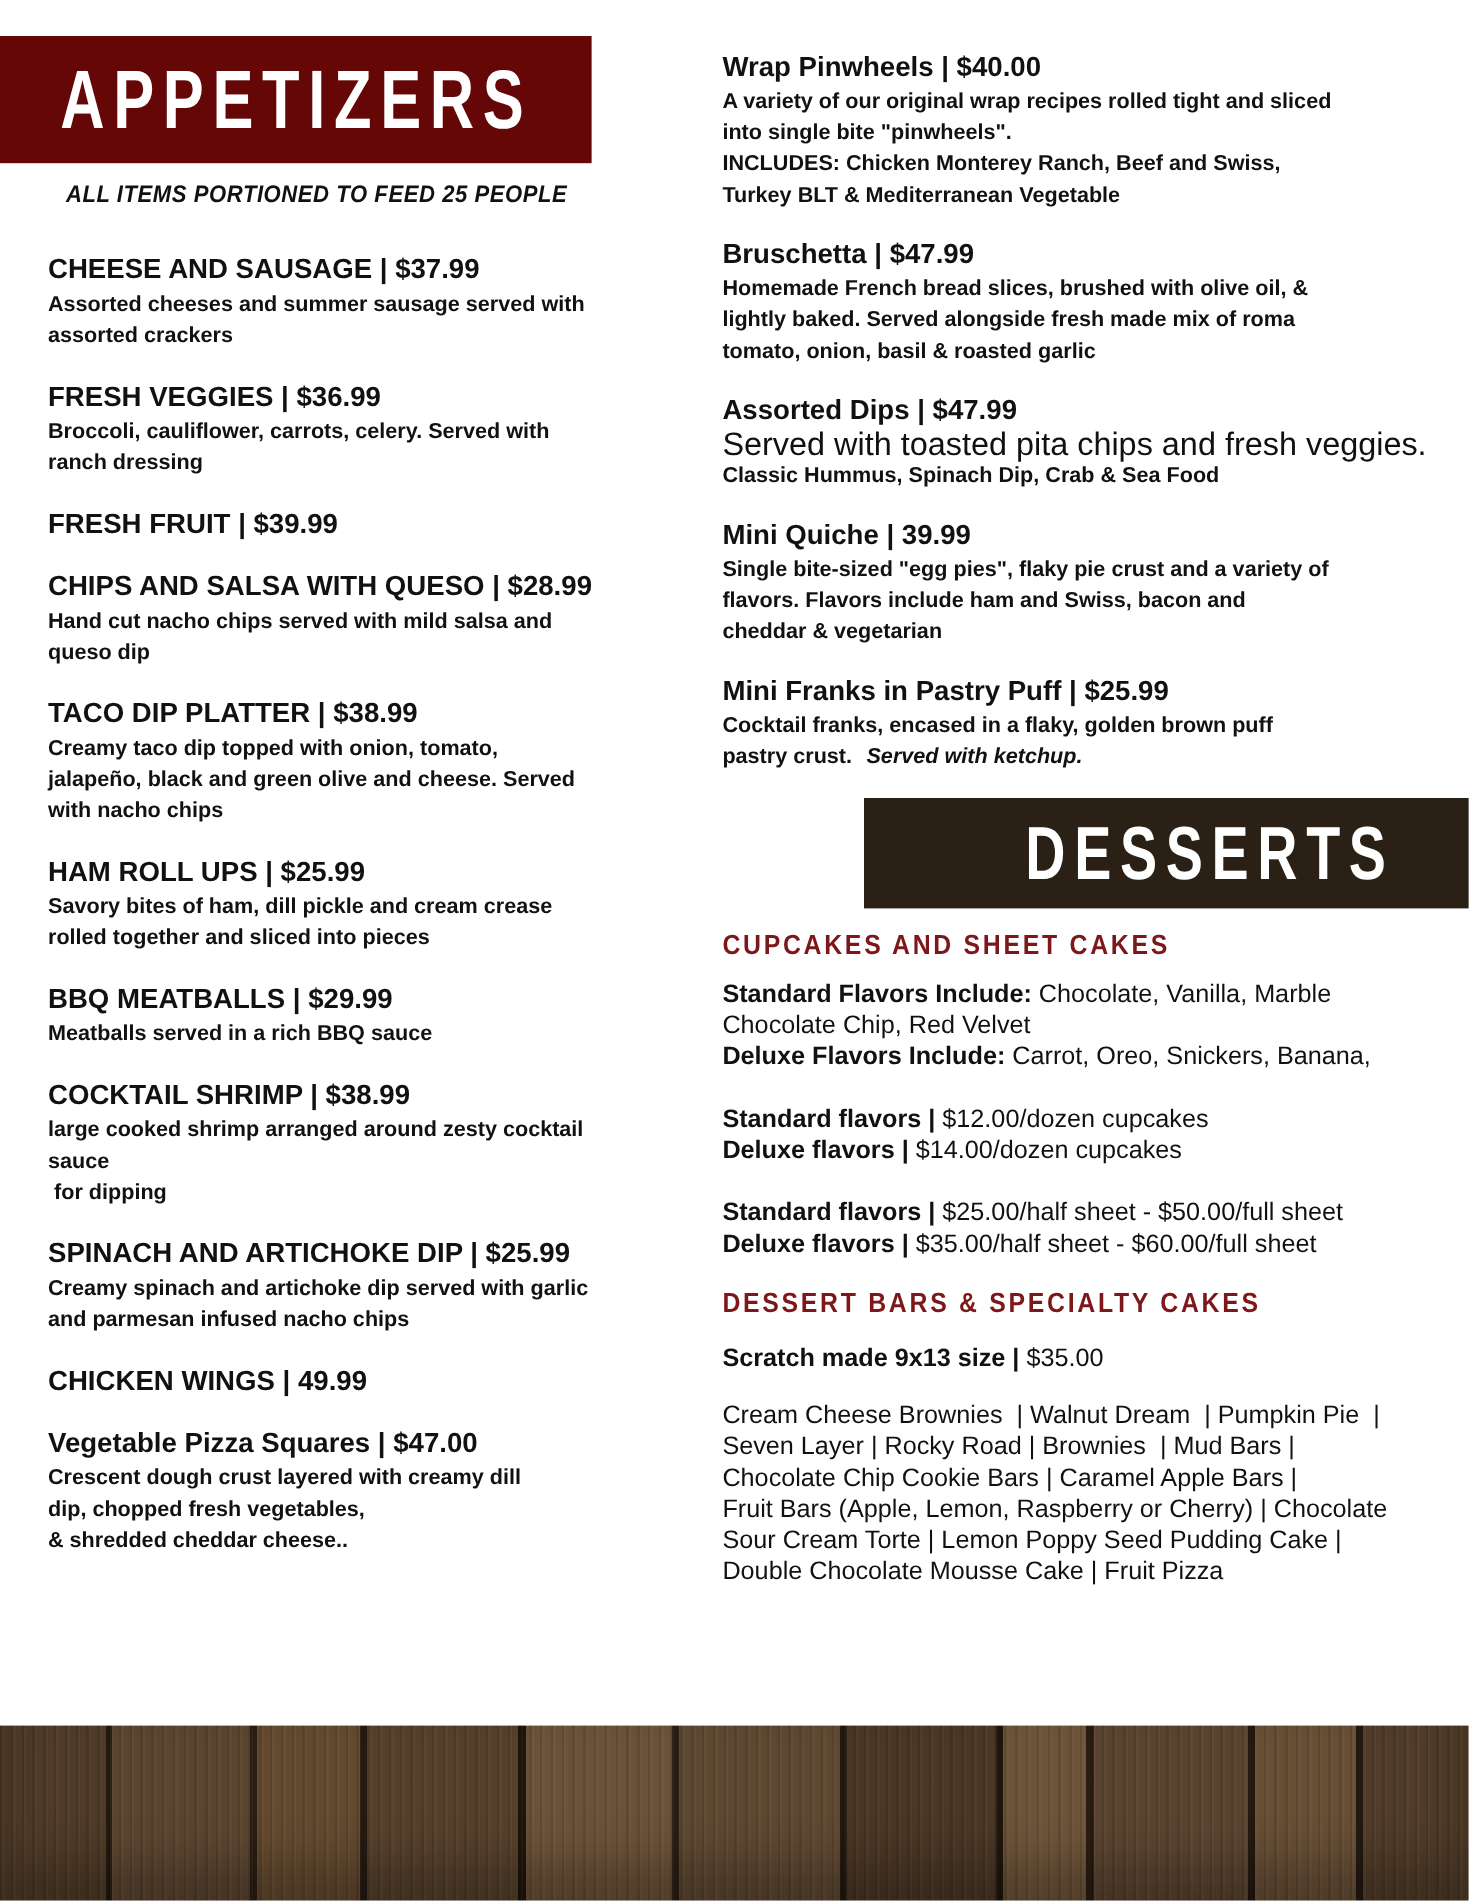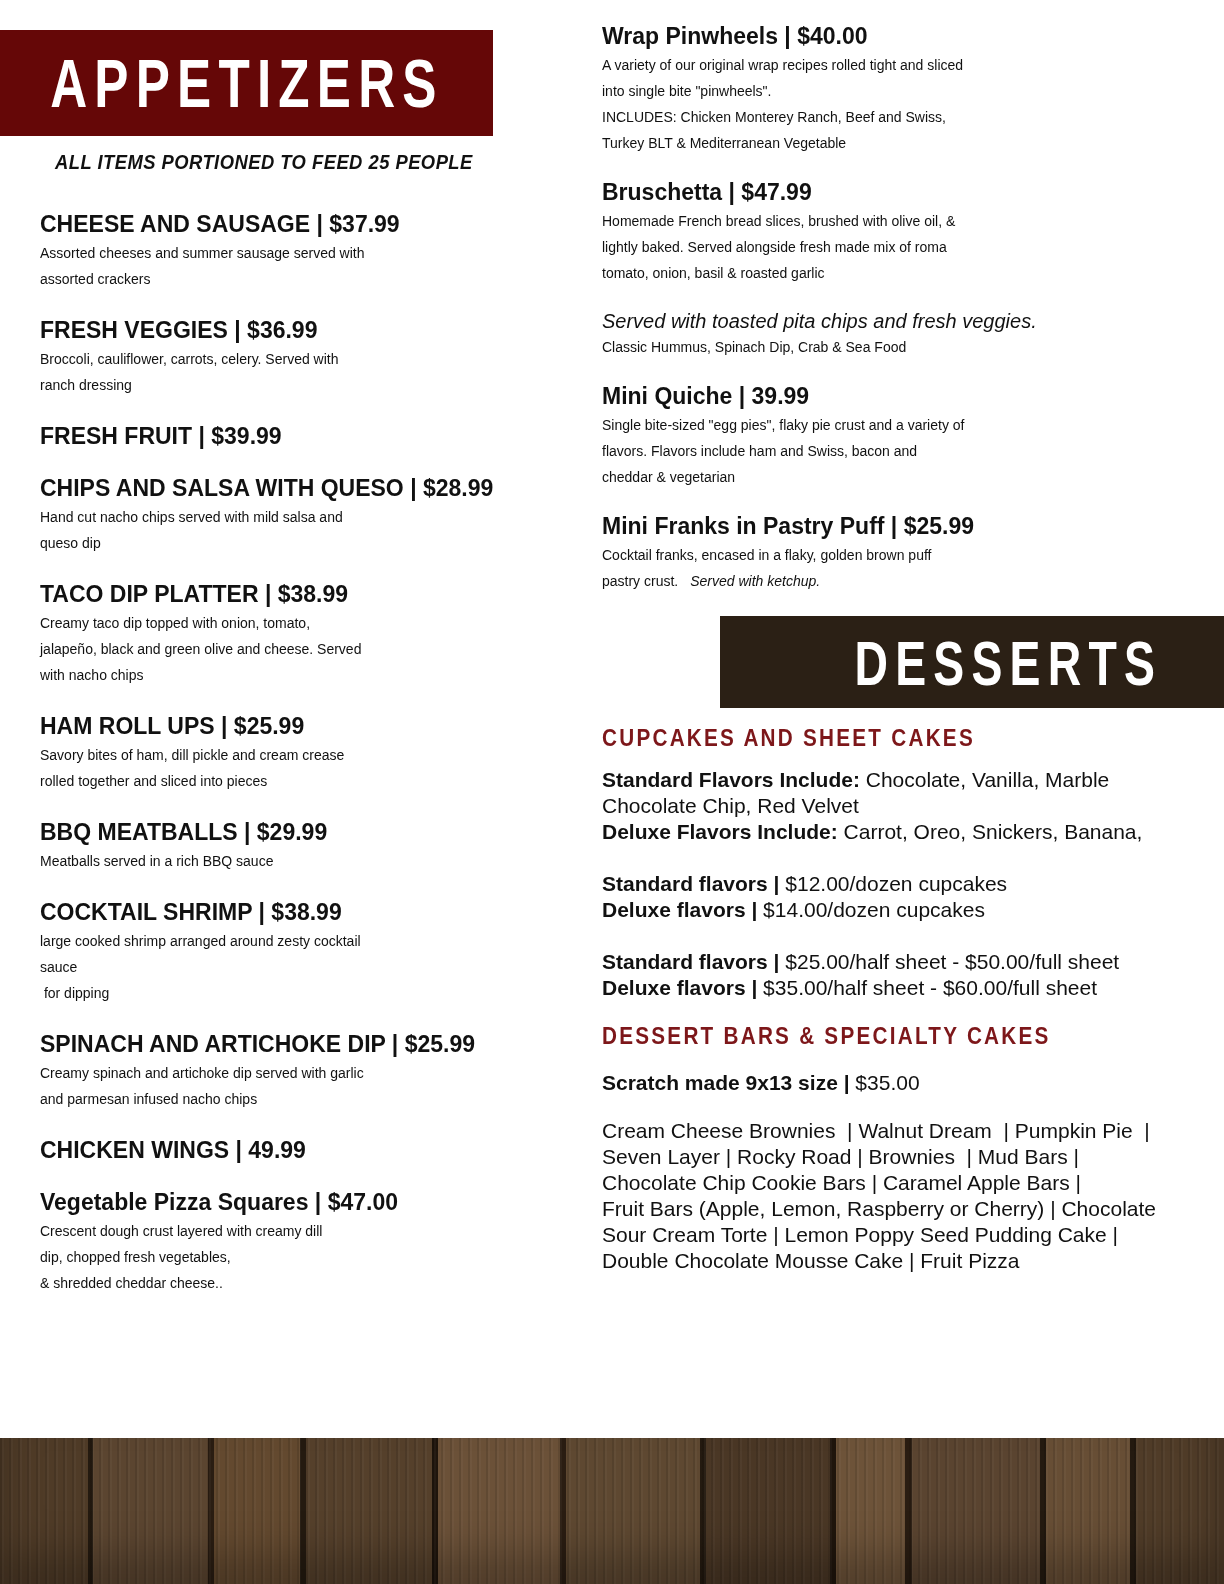--- a/index.html
+++ b/index.html
@@ -21,33 +21,33 @@
   }
   .banner-text{
     color:#fff; font-weight:700; letter-spacing:9px;
     display:inline-block; transform:scaleX(0.80) scaleY(1.08);
     white-space:nowrap;
   }
   .banner-app .banner-text{ font-size:64px; }
   .banner-desserts .banner-text{ font-size:58px; }
   
   .col-left{ position:absolute; left:0; top:30px; width:560px; }
-  .col-right{ position:absolute; left:602px; top:22px; width:600px; }
+  .col-right{ position:absolute; left:602px; top:41px; width:600px; }
   .tagline{
     margin:15px 0 0 55px; font-size:20px; font-weight:700; font-style:italic;
     letter-spacing:0.5px; display:inline-block; transform:scaleX(0.92);
     transform-origin:left center; white-space:nowrap;
   }
   .left-items{ margin:36px 0 0 40px; width:545px; }
   
   .menu-item{ margin-bottom:24px; }
   .col-right .menu-item{ margin-bottom:22px; }
   .item-title{ font-size:23px; font-weight:700; line-height:28px; margin-bottom:2px; }
-  .item-desc{ font-size:14px; line-height:26px; white-space:pre-wrap; }
-  .item-desc-italic{ font-size:20px; line-height:26px; font-style:italic; }
+  .item-desc{ font-size:18px; line-height:26px; white-space:pre-wrap;font-weight:bold; }
+  .item-desc-italic{ font-size:27px; line-height:26px; }
   .inline-italic{ font-style:italic; padding-left:12px; }
   
   .section-heading{
     color:var(--heading-red, #7d171a); font-weight:700; font-size:23px;
     letter-spacing:2.5px; display:inline-block; transform:scaleX(0.9);
     transform-origin:left center; white-space:nowrap; margin-top:17px;
   }
   .bars-heading{ margin-top:22px; }
   .para{ font-size:21px; line-height:26px; }
   .flavors{ margin-top:15px; }
@@ -152,20 +152,21 @@
 INCLUDES: Chicken Monterey Ranch, Beef and Swiss,
 Turkey BLT &amp; Mediterranean Vegetable</div>
     </div>
     <div class="menu-item">
       <div class="item-title">Bruschetta | $47.99</div>
       <div class="item-desc">Homemade French bread slices, brushed with olive oil, &amp;
 lightly baked. Served alongside fresh made mix of roma
 tomato, onion, basil &amp; roasted garlic</div>
     </div>
     <div class="menu-item">
+      <div class="item-title">Assorted Dips | $47.99</div>
       <div class="item-desc-italic">Served with toasted pita chips and fresh veggies.</div>
       <div class="item-desc">Classic Hummus, Spinach Dip, Crab &amp; Sea Food</div>
     </div>
     <div class="menu-item">
       <div class="item-title">Mini Quiche | 39.99</div>
       <div class="item-desc">Single bite-sized "egg pies", flaky pie crust and a variety of
 flavors. Flavors include ham and Swiss, bacon and
 cheddar &amp; vegetarian</div>
     </div>
     <div class="menu-item">

